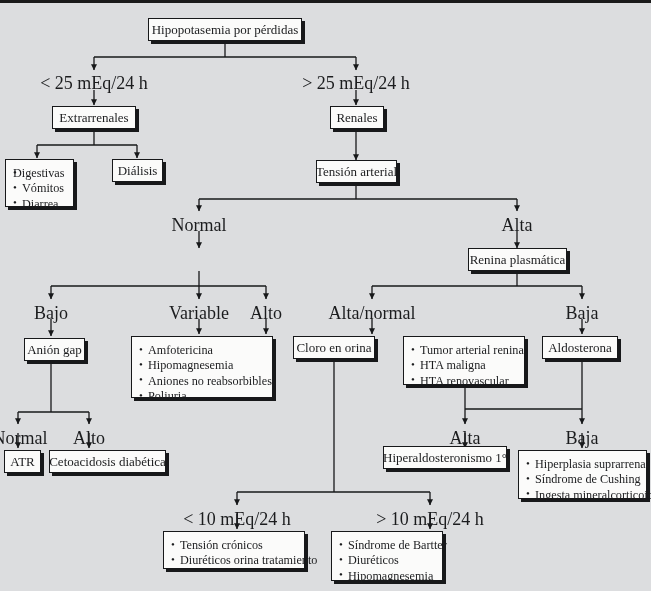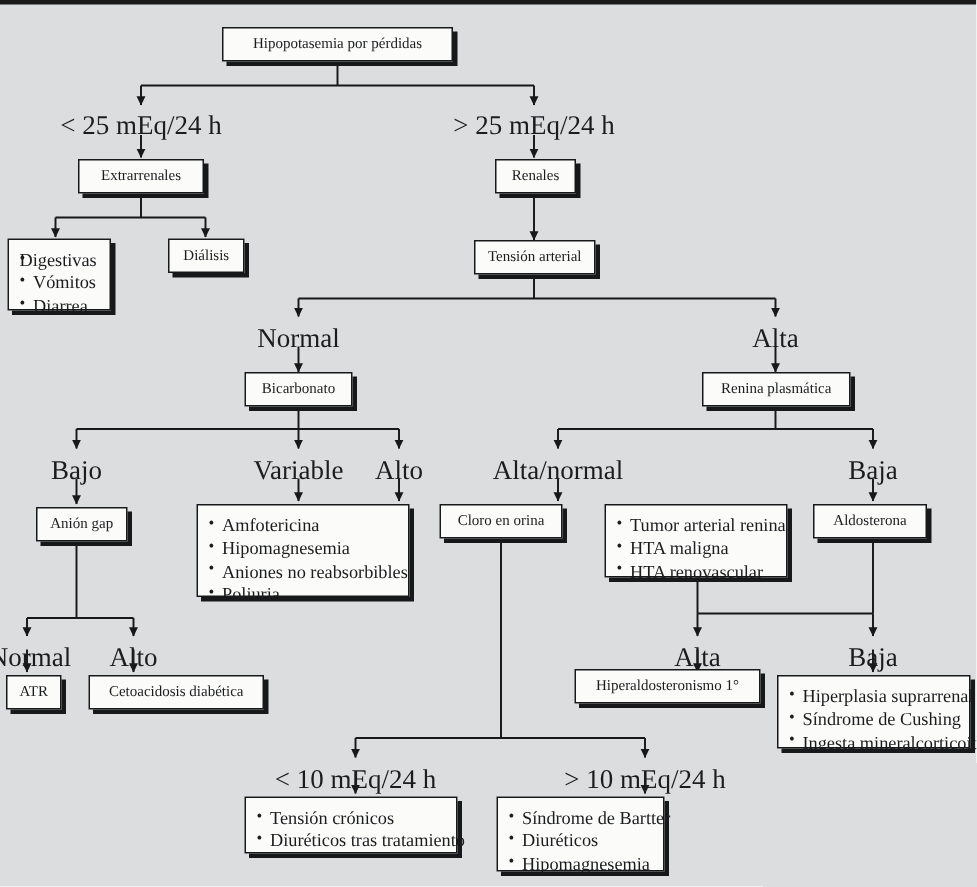--- a/index.html
+++ b/index.html
@@ -34,21 +34,21 @@
     border: 1.4px solid #17181a;
     box-shadow: 3px 3px 0 0 #17181a;
     color: #1b1c1e;
     line-height: 1.18;
   }
   .node.plain {
     display: flex;
     align-items: center;
     justify-content: center;
     text-align: center;
-    font-size: 10px;
+    font-size: 13px;
     white-space: nowrap;
     padding: 0 7px;
   }
   .node.listbox {
     padding: 5px 7px 5px 7px;
     font-size: 12.2px;
     text-align: left;
   }
   .node.listbox .li {
     display: block;
@@ -171,23 +171,20 @@
   </div>
 
   <div class="node plain" style="left:112px; top:159px; width:51px; height:23px;">
     <span>Diálisis</span>
   </div>
 
   <div class="node plain" style="left:316px; top:160px; width:81px; height:23px;">
     <span>Tensión arterial</span>
   </div>
 
-  <div class="node plain" style="left:163px; top:248px; width:72px; height:23px;">
-    <span>Bicarbonato</span>
-  </div>
 
   <div class="node plain" style="left:468px; top:248px; width:99px; height:23px;">
     <span>Renina plasmática</span>
   </div>
 
   <div class="node plain" style="left:24px; top:338px; width:61px; height:23px;">
     <span>Anión gap</span>
   </div>
 
   <div class="node listbox" style="left:131px; top:336px; width:142px; height:62px;">
@@ -208,37 +205,37 @@
   </div>
 
   <div class="node plain" style="left:542px; top:336px; width:76px; height:23px;">
     <span>Aldosterona</span>
   </div>
 
   <div class="node plain" style="left:4px; top:450px; width:37px; height:23px;">
     <span>ATR</span>
   </div>
 
-  <div class="node plain" style="left:59px; top:450px; width:117px; height:23px;">
+  <div class="node plain" style="left:49px; top:450px; width:117px; height:23px;">
     <span>Cetoacidosis diabética</span>
   </div>
 
   <div class="node plain" style="left:383px; top:446px; width:124px; height:23px;">
     <span>Hiperaldosteronismo 1°</span>
   </div>
 
   <div class="node listbox" style="left:518px; top:450px; width:129px; height:49px;">
     <span class="li">Hiperplasia suprarrenal</span>
     <span class="li">Síndrome de Cushing</span>
     <span class="li">Ingesta mineralcorticoide</span>
   </div>
 
   <div class="node listbox" style="left:163px; top:531px; width:142px; height:38px;">
     <span class="li">Tensión crónicos</span>
-    <span class="li">Diuréticos tras tratamiento</span>
+    <span class="li">Diuréticos orina tratamiento</span>
   </div>
 
   <div class="node listbox" style="left:331px; top:531px; width:112px; height:50px;">
     <span class="li">Síndrome de Bartter</span>
     <span class="li">Diuréticos</span>
     <span class="li">Hipomagnesemia</span>
   </div>
 
   <div class="edge-label" style="left:94px; top:73px;">&lt; 25 mEq/24 h</div>
   <div class="edge-label" style="left:356px; top:73px;">&gt; 25 mEq/24 h</div>

